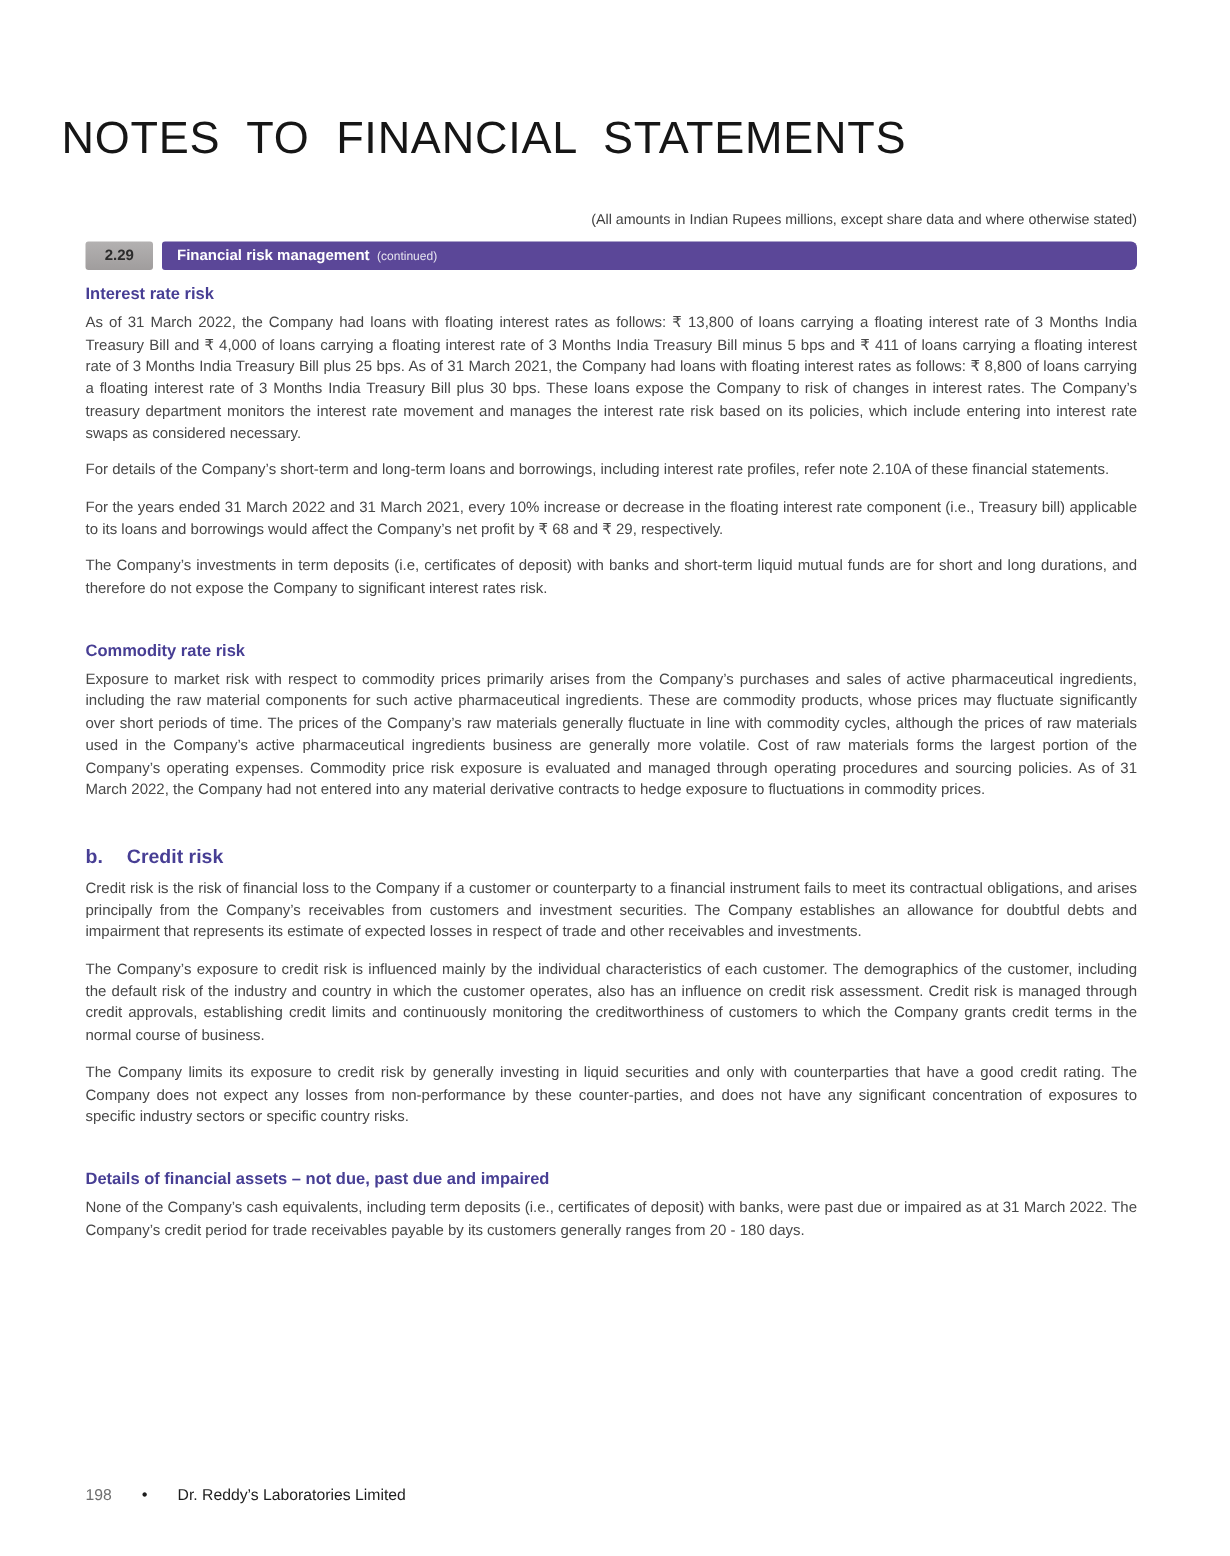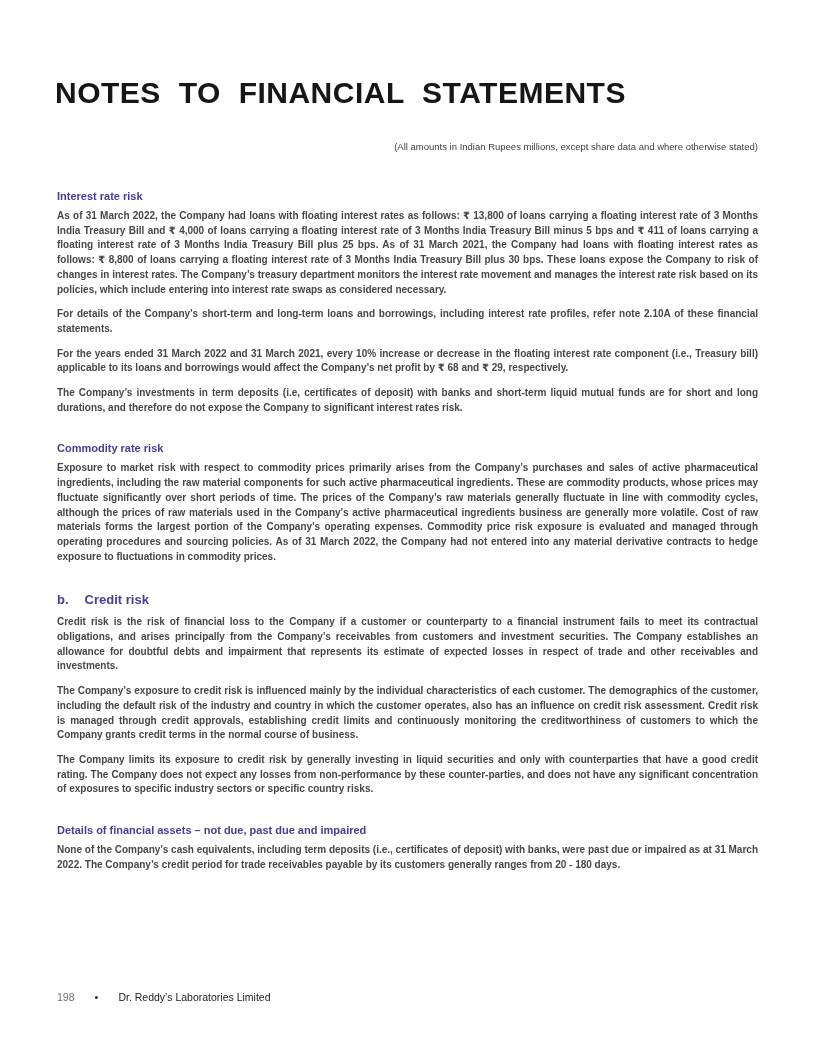--- a/index.html
+++ b/index.html
@@ -9,24 +9,24 @@
     height: 1037px;
     position: relative;
     font-family: "Liberation Sans", "DejaVu Sans", sans-serif;
     color: #474747;
     overflow: hidden;
   }
   .page { position: absolute; inset: 0; background: #ffffff; }
 
   .page-title {
     position: absolute;
-    left: 55px;
+    left: 41px;
     top: 76px;
     font-size: 30px;
-    font-weight: 700;
+    font-weight: 400;
     letter-spacing: 0.5px;
     word-spacing: 9px;
     color: #161616;
     white-space: nowrap;
   }
 
   .amounts-note {
     position: absolute;
     right: 62px;
     top: 141px;
@@ -89,21 +89,20 @@
     color: #473e94;
     margin: 28px 0 8px 0;
   }
   .content h2 .sec-label { display: inline-block; margin-right: 16px; }
   .content p {
     font-size: 10px;
     line-height: 14.7px;
     text-align: justify;
     color: #474747;
     margin: 0 0 10px 0;
-    font-weight: bold;
   }
 
   .page-footer {
     position: absolute;
     left: 57px;
     top: 991px;
     font-size: 10.5px;
     display: flex;
     align-items: center;
     gap: 20px;
@@ -114,20 +113,28 @@
 </style>
 </head>
 <body>
 
 <div class="page">
 
   <h1 class="page-title">NOTES  TO  FINANCIAL  STATEMENTS</h1>
 
   <div class="amounts-note">(All amounts in Indian Rupees millions, except share data and where otherwise stated)</div>
 
+  <div class="section-bar">
+    <div class="sec-num">2.29</div>
+    <div class="sec-gap"></div>
+    <div class="sec-title-bar">
+      <span class="sec-title">Financial risk management</span>
+      <span class="sec-cont">(continued)</span>
+    </div>
+  </div>
 
   <div class="content">
 
     <h3>Interest rate risk</h3>
     <p>As of 31 March 2022, the Company had loans with floating interest rates as follows: ₹ 13,800 of loans carrying a floating interest rate of 3 Months India Treasury Bill and ₹ 4,000 of loans carrying a floating interest rate of 3 Months India Treasury Bill minus 5 bps and ₹ 411 of loans carrying a floating interest rate of 3 Months India Treasury Bill plus 25 bps. As of 31 March 2021, the Company had loans with floating interest rates as follows: ₹ 8,800 of loans carrying a floating interest rate of 3 Months India Treasury Bill plus 30 bps. These loans expose the Company to risk of changes in interest rates. The Company’s treasury department monitors the interest rate movement and manages the interest rate risk based on its policies, which include entering into interest rate swaps as considered necessary.</p>
     <p>For details of the Company’s short-term and long-term loans and borrowings, including interest rate profiles, refer note 2.10A of these financial statements.</p>
     <p>For the years ended 31 March 2022 and 31 March 2021, every 10% increase or decrease in the floating interest rate component (i.e., Treasury bill) applicable to its loans and borrowings would affect the Company’s net profit by ₹ 68 and ₹ 29, respectively.</p>
     <p>The Company’s investments in term deposits (i.e, certificates of deposit) with banks and short-term liquid mutual funds are for short and long durations, and therefore do not expose the Company to significant interest rates risk.</p>
 
     <h3>Commodity rate risk</h3>

